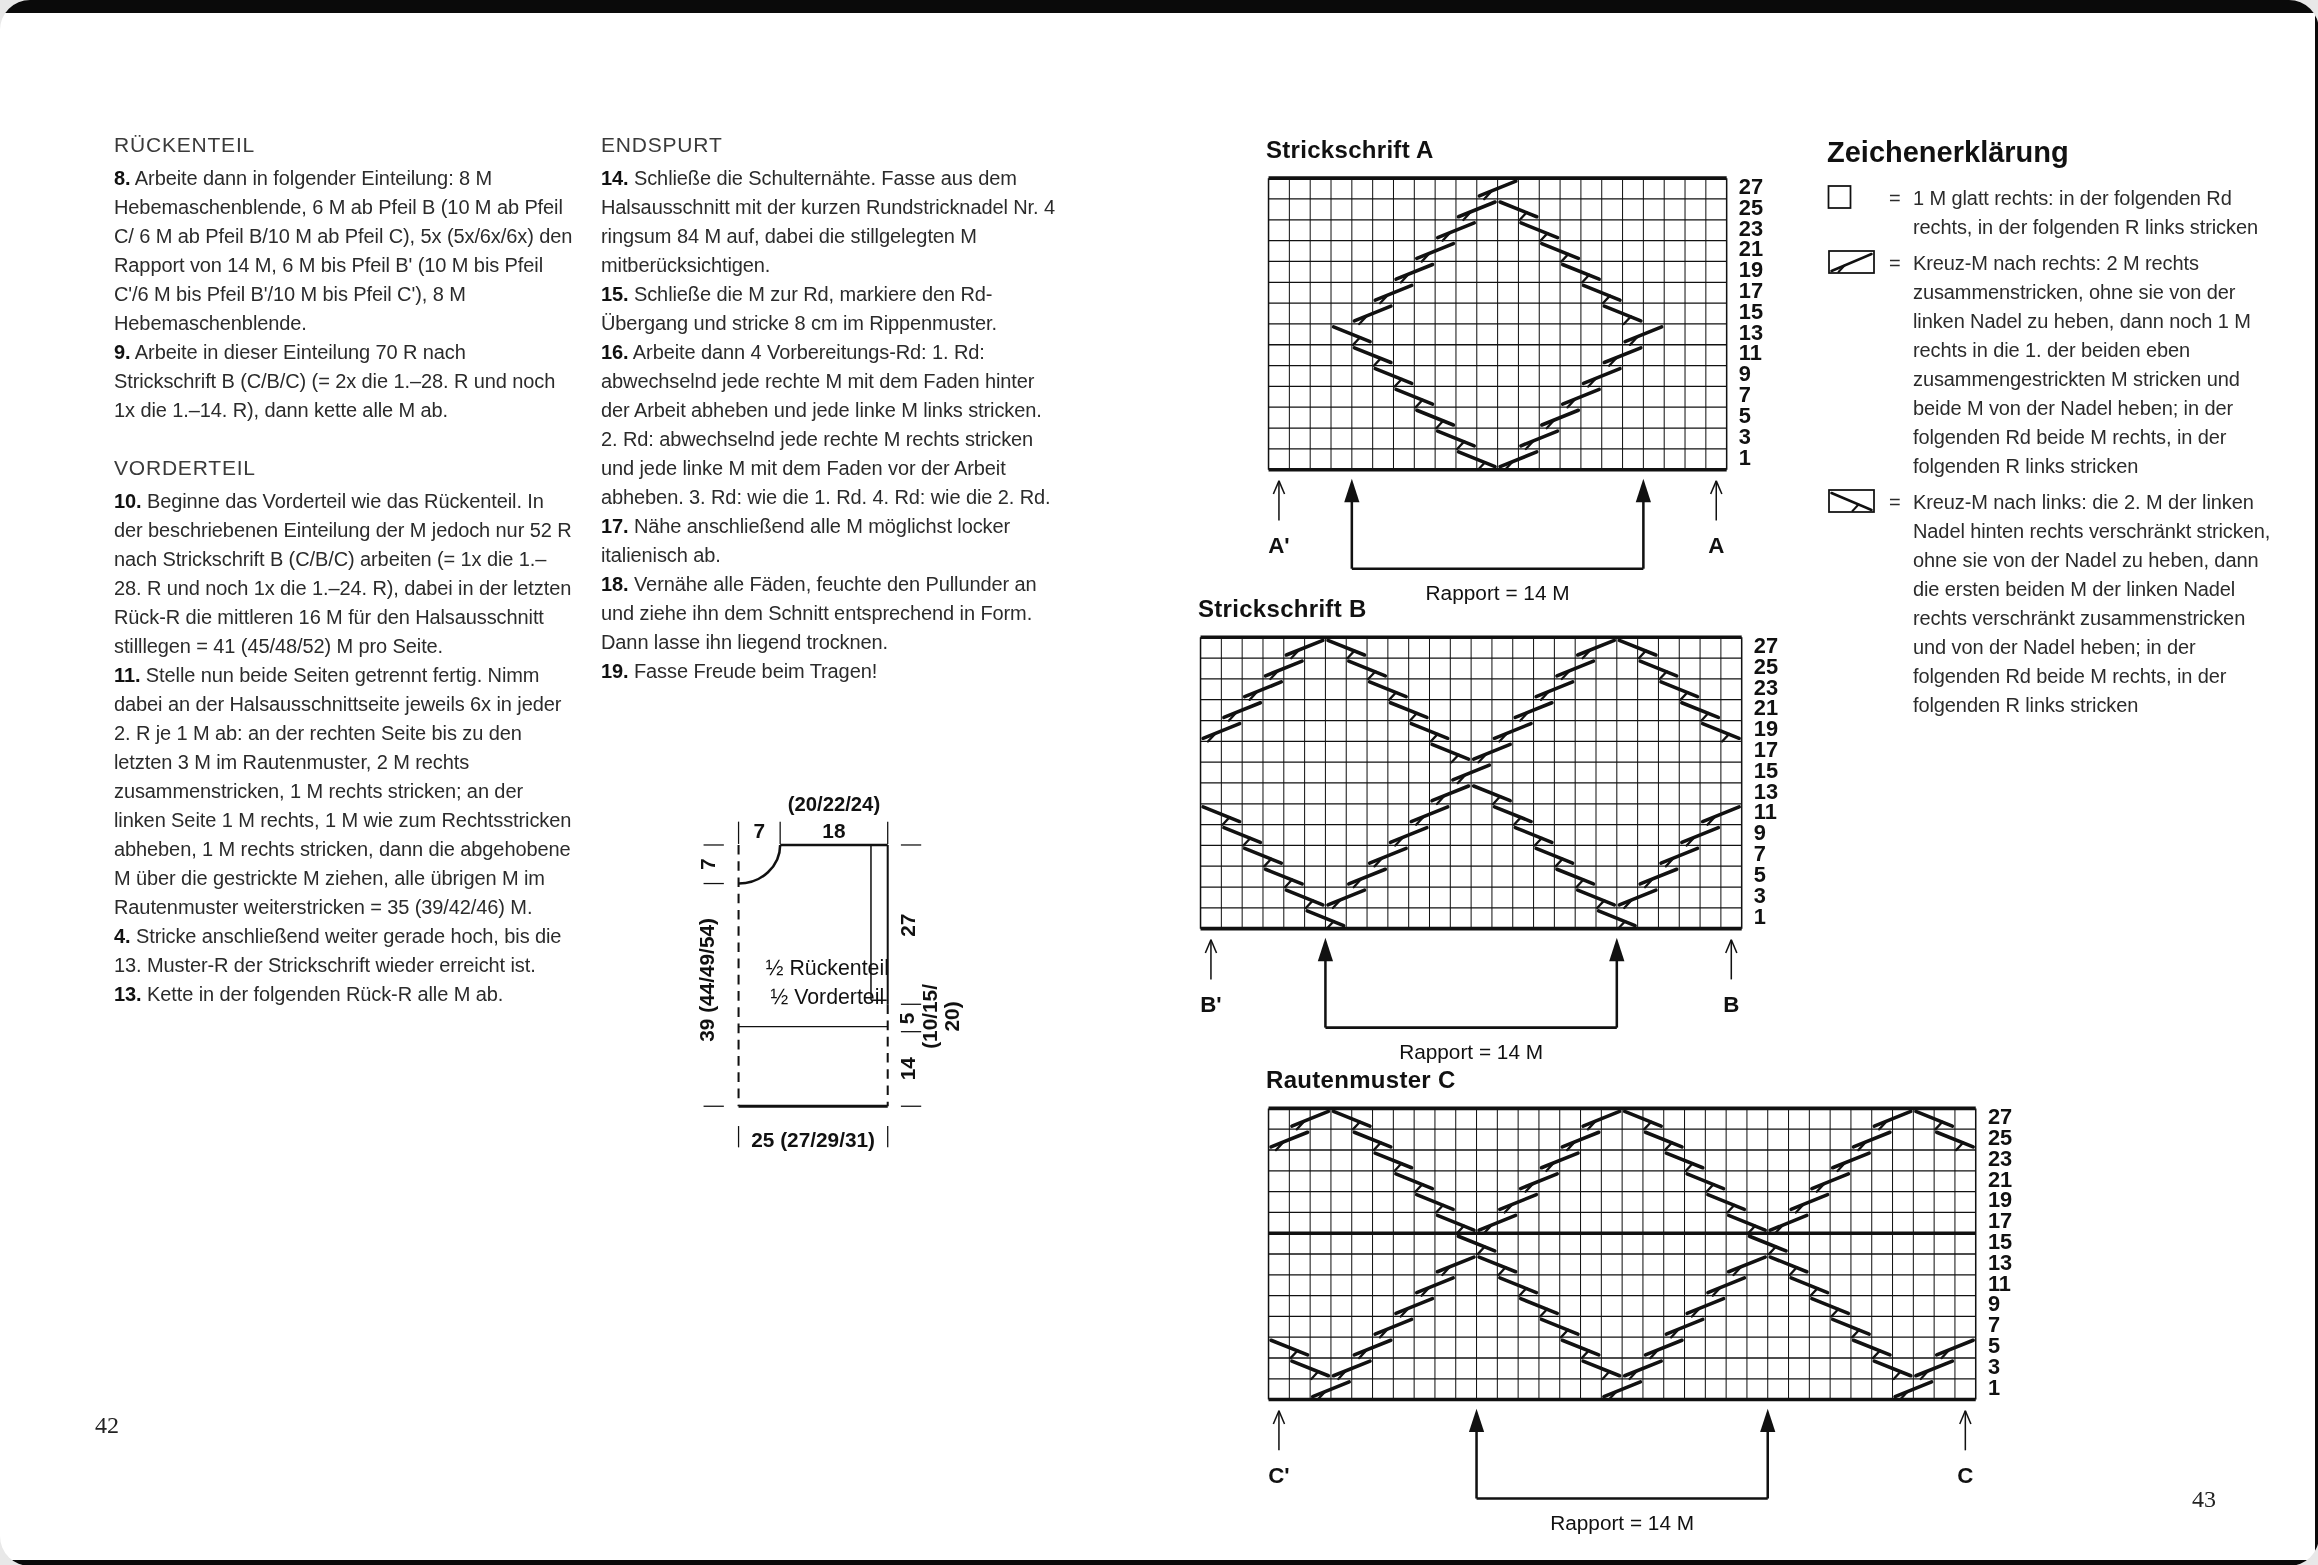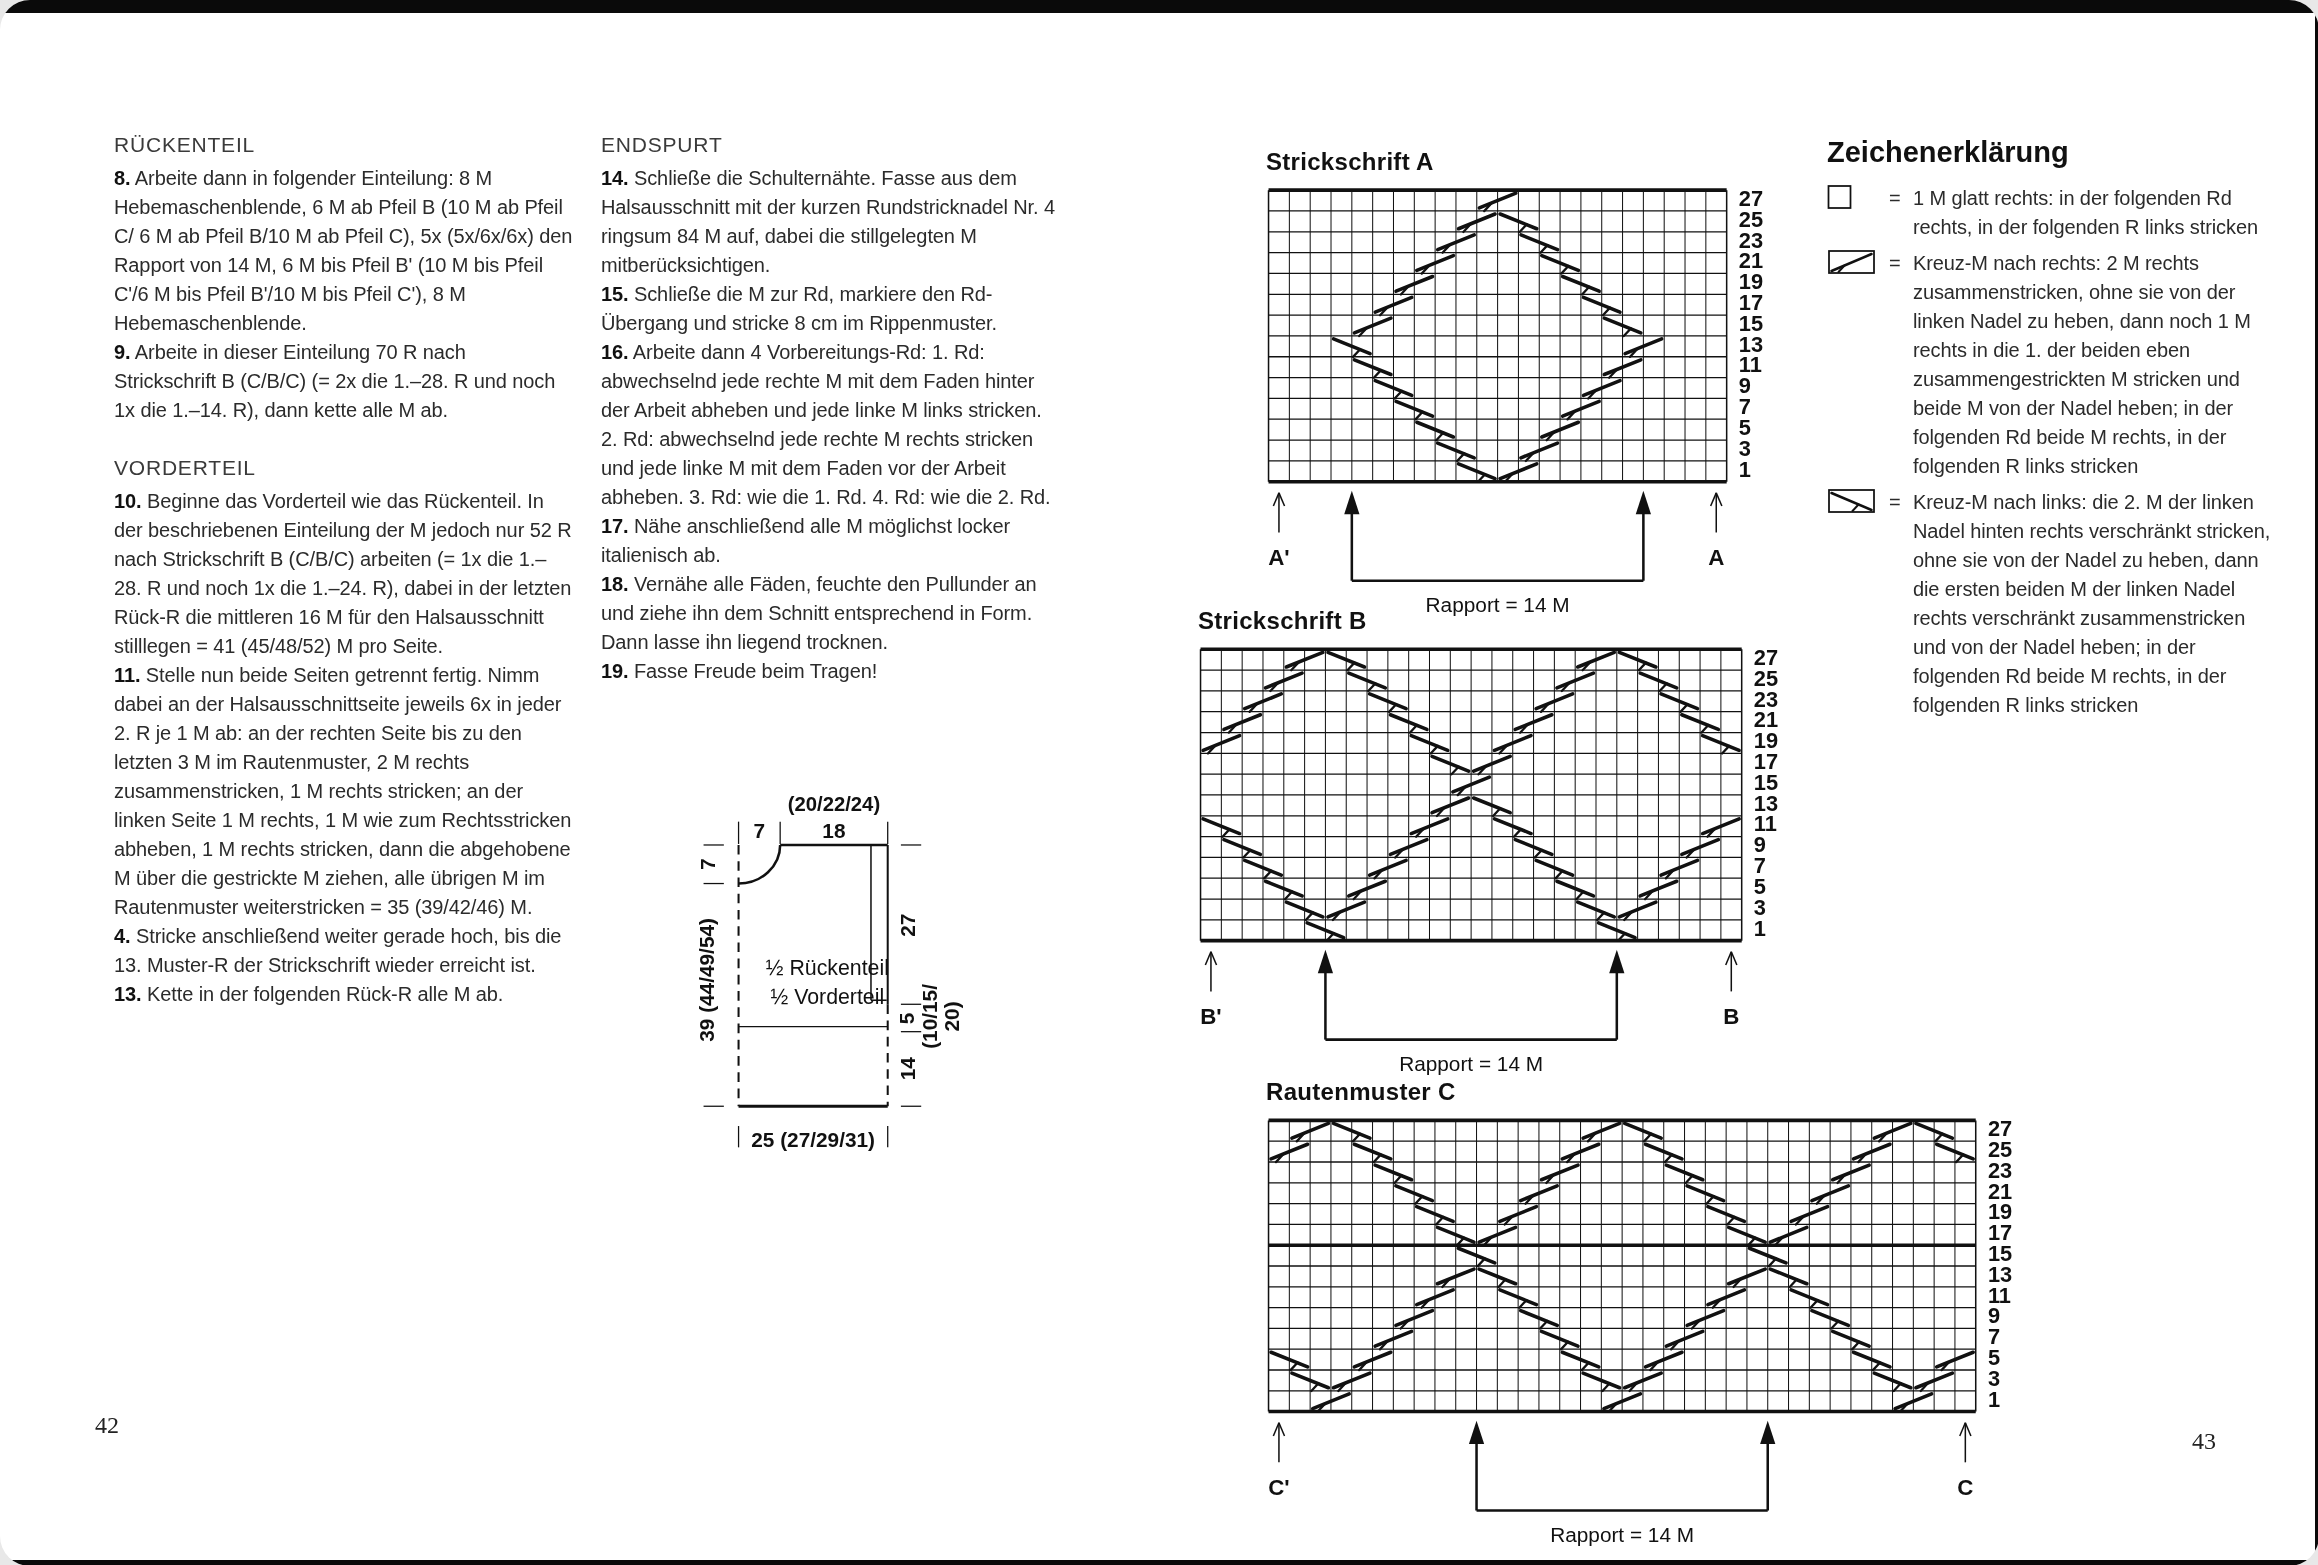--- a/index.html
+++ b/index.html
@@ -5,21 +5,21 @@
   html,body{margin:0;padding:0;background:#e8e8e8;}
   .page{position:relative;width:2319px;height:1566px;background:#ffffff;overflow:hidden;
         font-family:"Liberation Sans",sans-serif;color:#1e1e1e;border-radius:30px;}
   .edge{position:absolute;background:#0a0a0a;}
   .column{position:absolute;width:459px;}
   .sec-heading{font-size:21px;font-weight:400;letter-spacing:0.8px;color:#3a3a3a;margin:0 0 7px 0;}
   .sec-gap{margin-top:31px;}
   .step{font-size:20px;line-height:29px;margin:0;letter-spacing:-0.1px;color:#2b2b2b;}
   .step b{color:#111;}
   .chart-block{position:absolute;}
-  .chart-title{font-size:24px;font-weight:700;letter-spacing:0.3px;margin:12px 0 10px 0;color:#111;}
+  .chart-title{font-size:24px;font-weight:700;letter-spacing:0.3px;margin:0 0 10px 0;color:#111;}
   .chart-num{font:700 43px "Liberation Sans",sans-serif;fill:#111;}
   .arrow-label{font:700 44px "Liberation Sans",sans-serif;fill:#111;}
   .rapport-label{font:400 41px "Liberation Sans",sans-serif;fill:#111;}
   .legend{position:absolute;width:447px;}
   .legend-title{font-size:29px;font-weight:700;margin:0 0 15px 0;color:#111;}
   .legend-item{display:grid;grid-template-columns:62px 24px 1fr;align-items:start;margin-bottom:7px;}
   .legend-item .eq{font-size:20px;line-height:29px;color:#2b2b2b;}
   .legend-text{font-size:20px;line-height:29px;margin:0;letter-spacing:-0.1px;color:#2b2b2b;}
   .schematic{position:absolute;}
   .dim{font:700 41px "Liberation Sans",sans-serif;fill:#111;}
@@ -623,16 +623,16 @@
             <polygon points="410,592 395,638 425,638" fill="#111"></polygon>
             <line x1="984" y1="769" x2="984" y2="632" stroke="#111" stroke-width="5"></line>
             <polygon points="984,592 969,638 999,638" fill="#111"></polygon>
             <line x1="410" y1="769" x2="984" y2="769" stroke="#111" stroke-width="5"></line>
             <text x="697" y="831" text-anchor="middle" class="rapport-label">Rapport = 14 M</text>
           </g>
         </svg></div>
     </div>
 
   <div class="page-num" style="left:95px;top:1412px;">42</div>
-  <div class="page-num" style="left:2192px;top:1428px;">43</div>
+  <div class="page-num" style="left:2192px;top:1486px;">43</div>
 
 </div>
 
 
 </body></html>

